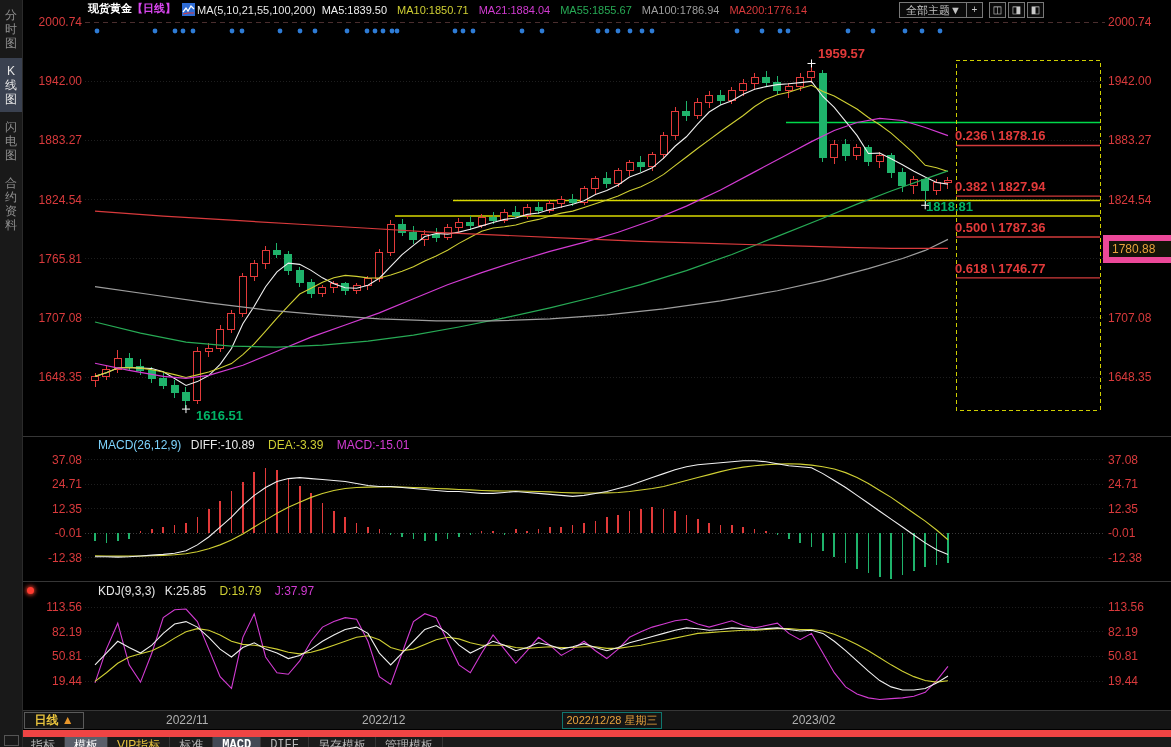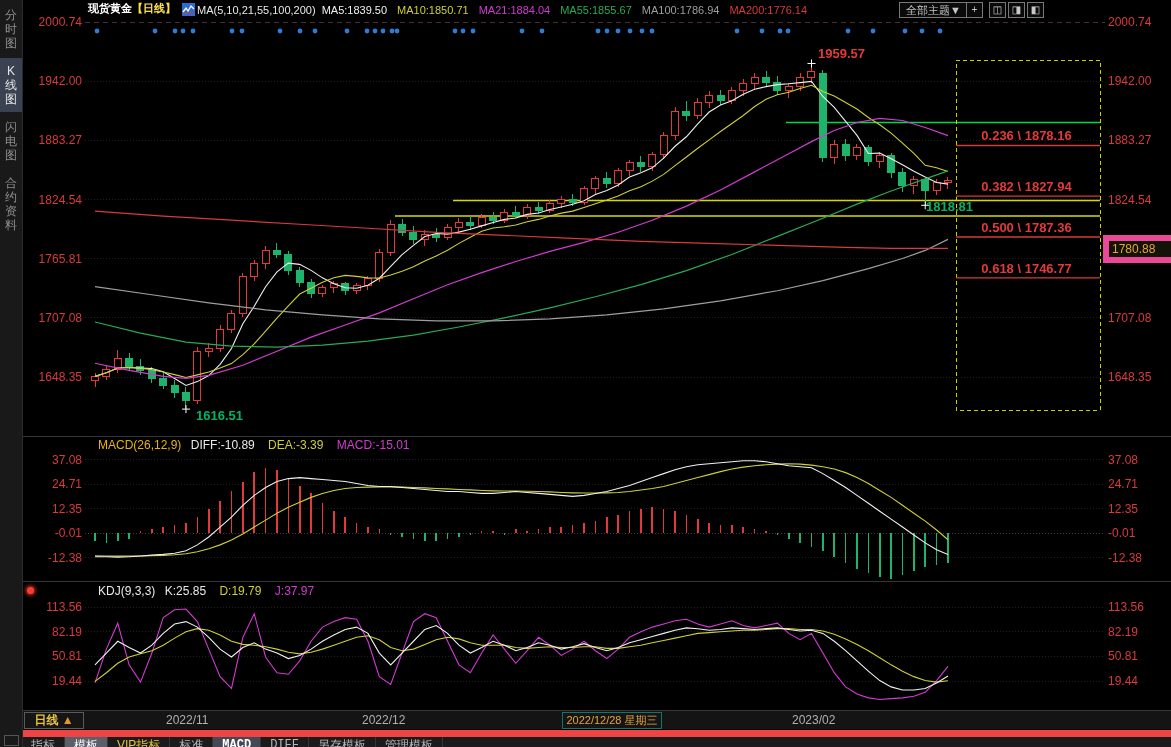--- a/index.html
+++ b/index.html
@@ -14,21 +14,21 @@
        font-size:11px;color:#ddd;white-space:nowrap;z-index:4;}
   .theme-btn{position:absolute;top:2px;left:899px;height:14px;line-height:14px;padding:0 6px;
        border:1px solid #787878;color:#c4c4c4;font-size:11px;z-index:4;background:#0a0a0a;}
   .mini-btn{position:absolute;top:2px;width:15px;height:14px;border:1px solid #787878;color:#c9c9c9;
        font-size:10px;line-height:14px;text-align:center;z-index:4;background:#0a0a0a;}
   .axis-label{position:absolute;font-size:12px;color:#d93a3c;width:64px;z-index:3;}
   .axis-label.left{text-align:right;}
   .pane-hdr{position:absolute;left:98px;font-size:12px;z-index:3;white-space:nowrap;}
   .pane-hdr span{margin-right:10px;}
   .anno{position:absolute;font-weight:bold;font-size:13px;z-index:3;white-space:nowrap;}
-  .fib-label{position:absolute;left:955px;width:143px;text-align:center;font-weight:bold;
+  .fib-label{position:absolute;left:955px;width:143px;text-align:left;font-weight:bold;
        font-size:13px;color:#e23a3a;z-index:3;}
   .price-box{position:absolute;left:1103px;width:64px;height:16px;border:6px solid #ec4899;
        background:#131308;color:#e8a33d;font-size:12px;line-height:16px;padding-left:3px;z-index:4;}
   .datebar{position:absolute;left:22px;right:0;top:711px;height:18px;background:#141414;z-index:4;}
   .period-box{position:absolute;left:2px;top:1px;width:58px;height:15px;border:1px solid #5a5a5a;
        background:#151515;color:#e8c33d;font-weight:bold;font-size:12px;text-align:center;line-height:15px;}
   .date-label{position:absolute;top:2px;color:#b0b0b0;font-size:12px;}
   .seldate-box{position:absolute;left:540px;top:1px;width:98px;height:15px;border:1px solid #0f766e;
        background:#151515;color:#e8a33d;font-size:11px;text-align:center;line-height:15px;}
   .tabbar{position:absolute;left:22px;right:0;top:730px;height:17px;background:#1b1b1b;
@@ -353,21 +353,21 @@
       <circle cx="788" cy="31" r="2.4" fill="#2e7cd6"></circle>
       <circle cx="848" cy="31" r="2.4" fill="#2e7cd6"></circle>
       <circle cx="873" cy="31" r="2.4" fill="#2e7cd6"></circle>
       <circle cx="905" cy="31" r="2.4" fill="#2e7cd6"></circle>
       <circle cx="922" cy="31" r="2.4" fill="#2e7cd6"></circle>
       <circle cx="940" cy="31" r="2.4" fill="#2e7cd6"></circle>
     </svg>
 
   <div class="hdr">
     <span style="color:#fff;font-weight:bold;">现货黄金</span>
-      <span style="color:#fde047;font-weight:bold;margin-left:-6px;">【日线】</span>
+      <span style="color:#d946ef;font-weight:bold;margin-left:-6px;">【日线】</span>
     <svg width="13" height="13" viewBox="0 0 13 13" style="position:static">
       <rect x="0" y="0" width="13" height="13" fill="#2d6bd4"></rect>
       <polyline points="1,9 4,5 6,8 9,3 12,6" fill="none" stroke="#fff" stroke-width="1.3"></polyline>
       <polyline points="1,11 6,10 12,10" fill="none" stroke="#d93a3c" stroke-width="1"></polyline>
     </svg>
     <span style="color:#e8e8e8;margin-left:-4px;margin-top:41px;">MA(5,10,21,55,100,200)</span>
     <span id="ma-chips"><span style="color: rgb(240, 240, 240); margin-right: 10px;">MA5:1839.50</span><span style="color: rgb(207, 207, 51); margin-right: 10px;">MA10:1850.71</span><span style="color: rgb(210, 59, 210); margin-right: 10px;">MA21:1884.04</span><span style="color: rgb(39, 170, 85); margin-right: 10px;">MA55:1855.67</span><span style="color: rgb(158, 158, 158); margin-right: 10px;">MA100:1786.94</span><span style="color: rgb(217, 58, 60); margin-right: 10px;">MA200:1776.14</span></span>
   </div>
   <div class="theme-btn">全部主题▼</div>
   <div id="tool-icons">
@@ -380,21 +380,21 @@
   <div class="sidebar">
     <div id="side-tabs">
         <div class="side-tab">分<br>时<br>图</div>
         <div class="side-tab active">K<br>线<br>图</div>
         <div class="side-tab">闪<br>电<br>图</div>
         <div class="side-tab">合<br>约<br>资<br>料</div>
       </div>
   </div>
 
   <div class="pane-hdr" style="top:438px;">
-    <span style="color:#eab308;">MACD(26,12,9)</span>
+    <span style="color:#7dd3fc;">MACD(26,12,9)</span>
     <span style="color:#e8e8e8;margin-left:-4px;">DIFF:-10.89</span>
     <span style="color:#cfcf33;">DEA:-3.39</span>
     <span style="color:#d23bd2;">MACD:-15.01</span>
   </div>
   <div class="pane-hdr" style="top:584px;">
     <span style="color:#e8e8e8;">KDJ(9,3,3)</span>
     <span style="color:#e8e8e8;margin-left:-4px;">K:25.85</span>
     <span style="color:#cfcf33;">D:19.79</span>
     <span style="color:#d23bd2;">J:37.97</span>
   </div>

